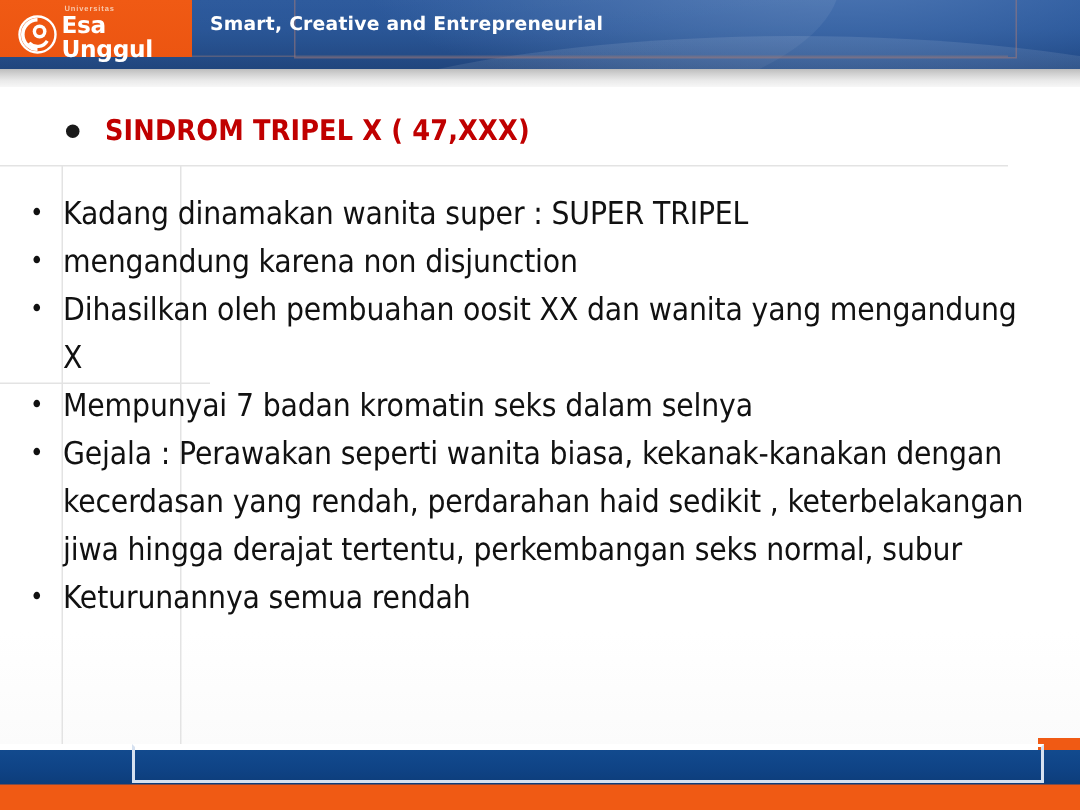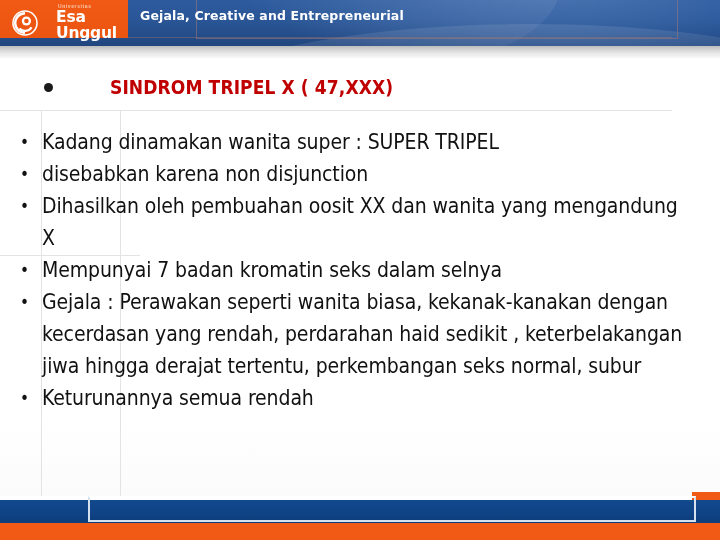--- a/index.html
+++ b/index.html
@@ -79,21 +79,21 @@
     display: flex;
     align-items: center;
   }
   .logo-mark {
     position: relative;
     width: 26px; height: 26px;
     flex: 0 0 auto;
   }
   .logo-mark svg { display: block; }
   .logo-words {
-    margin-left: 18px;
+    margin-left: 3px;
     line-height: 1;
   }
   .logo-univ {
     display: block;
     font-size: 5px;
     letter-spacing: 0.6px;
     color: #f8c9ad;
     font-weight: bold;
     margin-left: 2px;
     margin-bottom: 1px;
@@ -136,21 +136,20 @@
   .guide-h1 { left: 0px;   top: 110px; width: 672px; height: 1px; }
   .guide-h2 { left: 0px;   top: 255px; width: 140px; height: 1px; }
 
   
   .title-row {
     position: absolute;
     left: 44px; top: 72px;
     display: flex;
     align-items: center;
     height: 30px;
-    gap: 40px;
   }
   .title-bullet {
     width: 9px; height: 9px;
     border-radius: 50%;
     background: #1a1a1a;
     flex: 0 0 auto;
     margin-right: 17px;
     margin-top: 1px;
   }
   .title-text {
@@ -247,42 +246,42 @@
           <path d="M7.5 18.5 A7.5 7.5 0 0 0 19.5 17.2" fill="none" stroke="#ffffff" stroke-width="2.2"></path>
         </svg>
       </span>
       <span class="logo-words">
         <span class="logo-univ">Universitas</span>
         <span class="logo-name">Esa Unggul</span>
       </span>
     </div>
   </div>
 
-  <div class="tagline">Gejala, Creative and Entrepreneurial</div>
+  <div class="tagline">Smart, Creative and Entrepreneurial</div>
 
   <div class="header-gloss"></div>
 
   <div class="guide guide-h1"></div>
   <div class="guide guide-v1"></div>
   <div class="guide guide-v2"></div>
   <div class="guide guide-h2"></div>
 
   <div class="title-row">
     <span class="title-bullet"></span>
     <span class="title-text">SINDROM TRIPEL X ( 47,XXX)</span>
   </div>
 
   <div class="body-list">
     <div class="bullet-item">
       <span class="bullet-dot">•</span>
       <span class="bullet-text">Kadang dinamakan wanita super : SUPER TRIPEL</span>
     </div>
     <div class="bullet-item">
       <span class="bullet-dot">•</span>
-      <span class="bullet-text">disebabkan karena non disjunction</span>
+      <span class="bullet-text">mengandung karena non disjunction</span>
     </div>
     <div class="bullet-item">
       <span class="bullet-dot">•</span>
       <span class="bullet-text">Dihasilkan oleh pembuahan oosit XX dan wanita yang mengandung X</span>
     </div>
     <div class="bullet-item">
       <span class="bullet-dot">•</span>
       <span class="bullet-text">Mempunyai 7 badan kromatin seks dalam selnya</span>
     </div>
     <div class="bullet-item">

